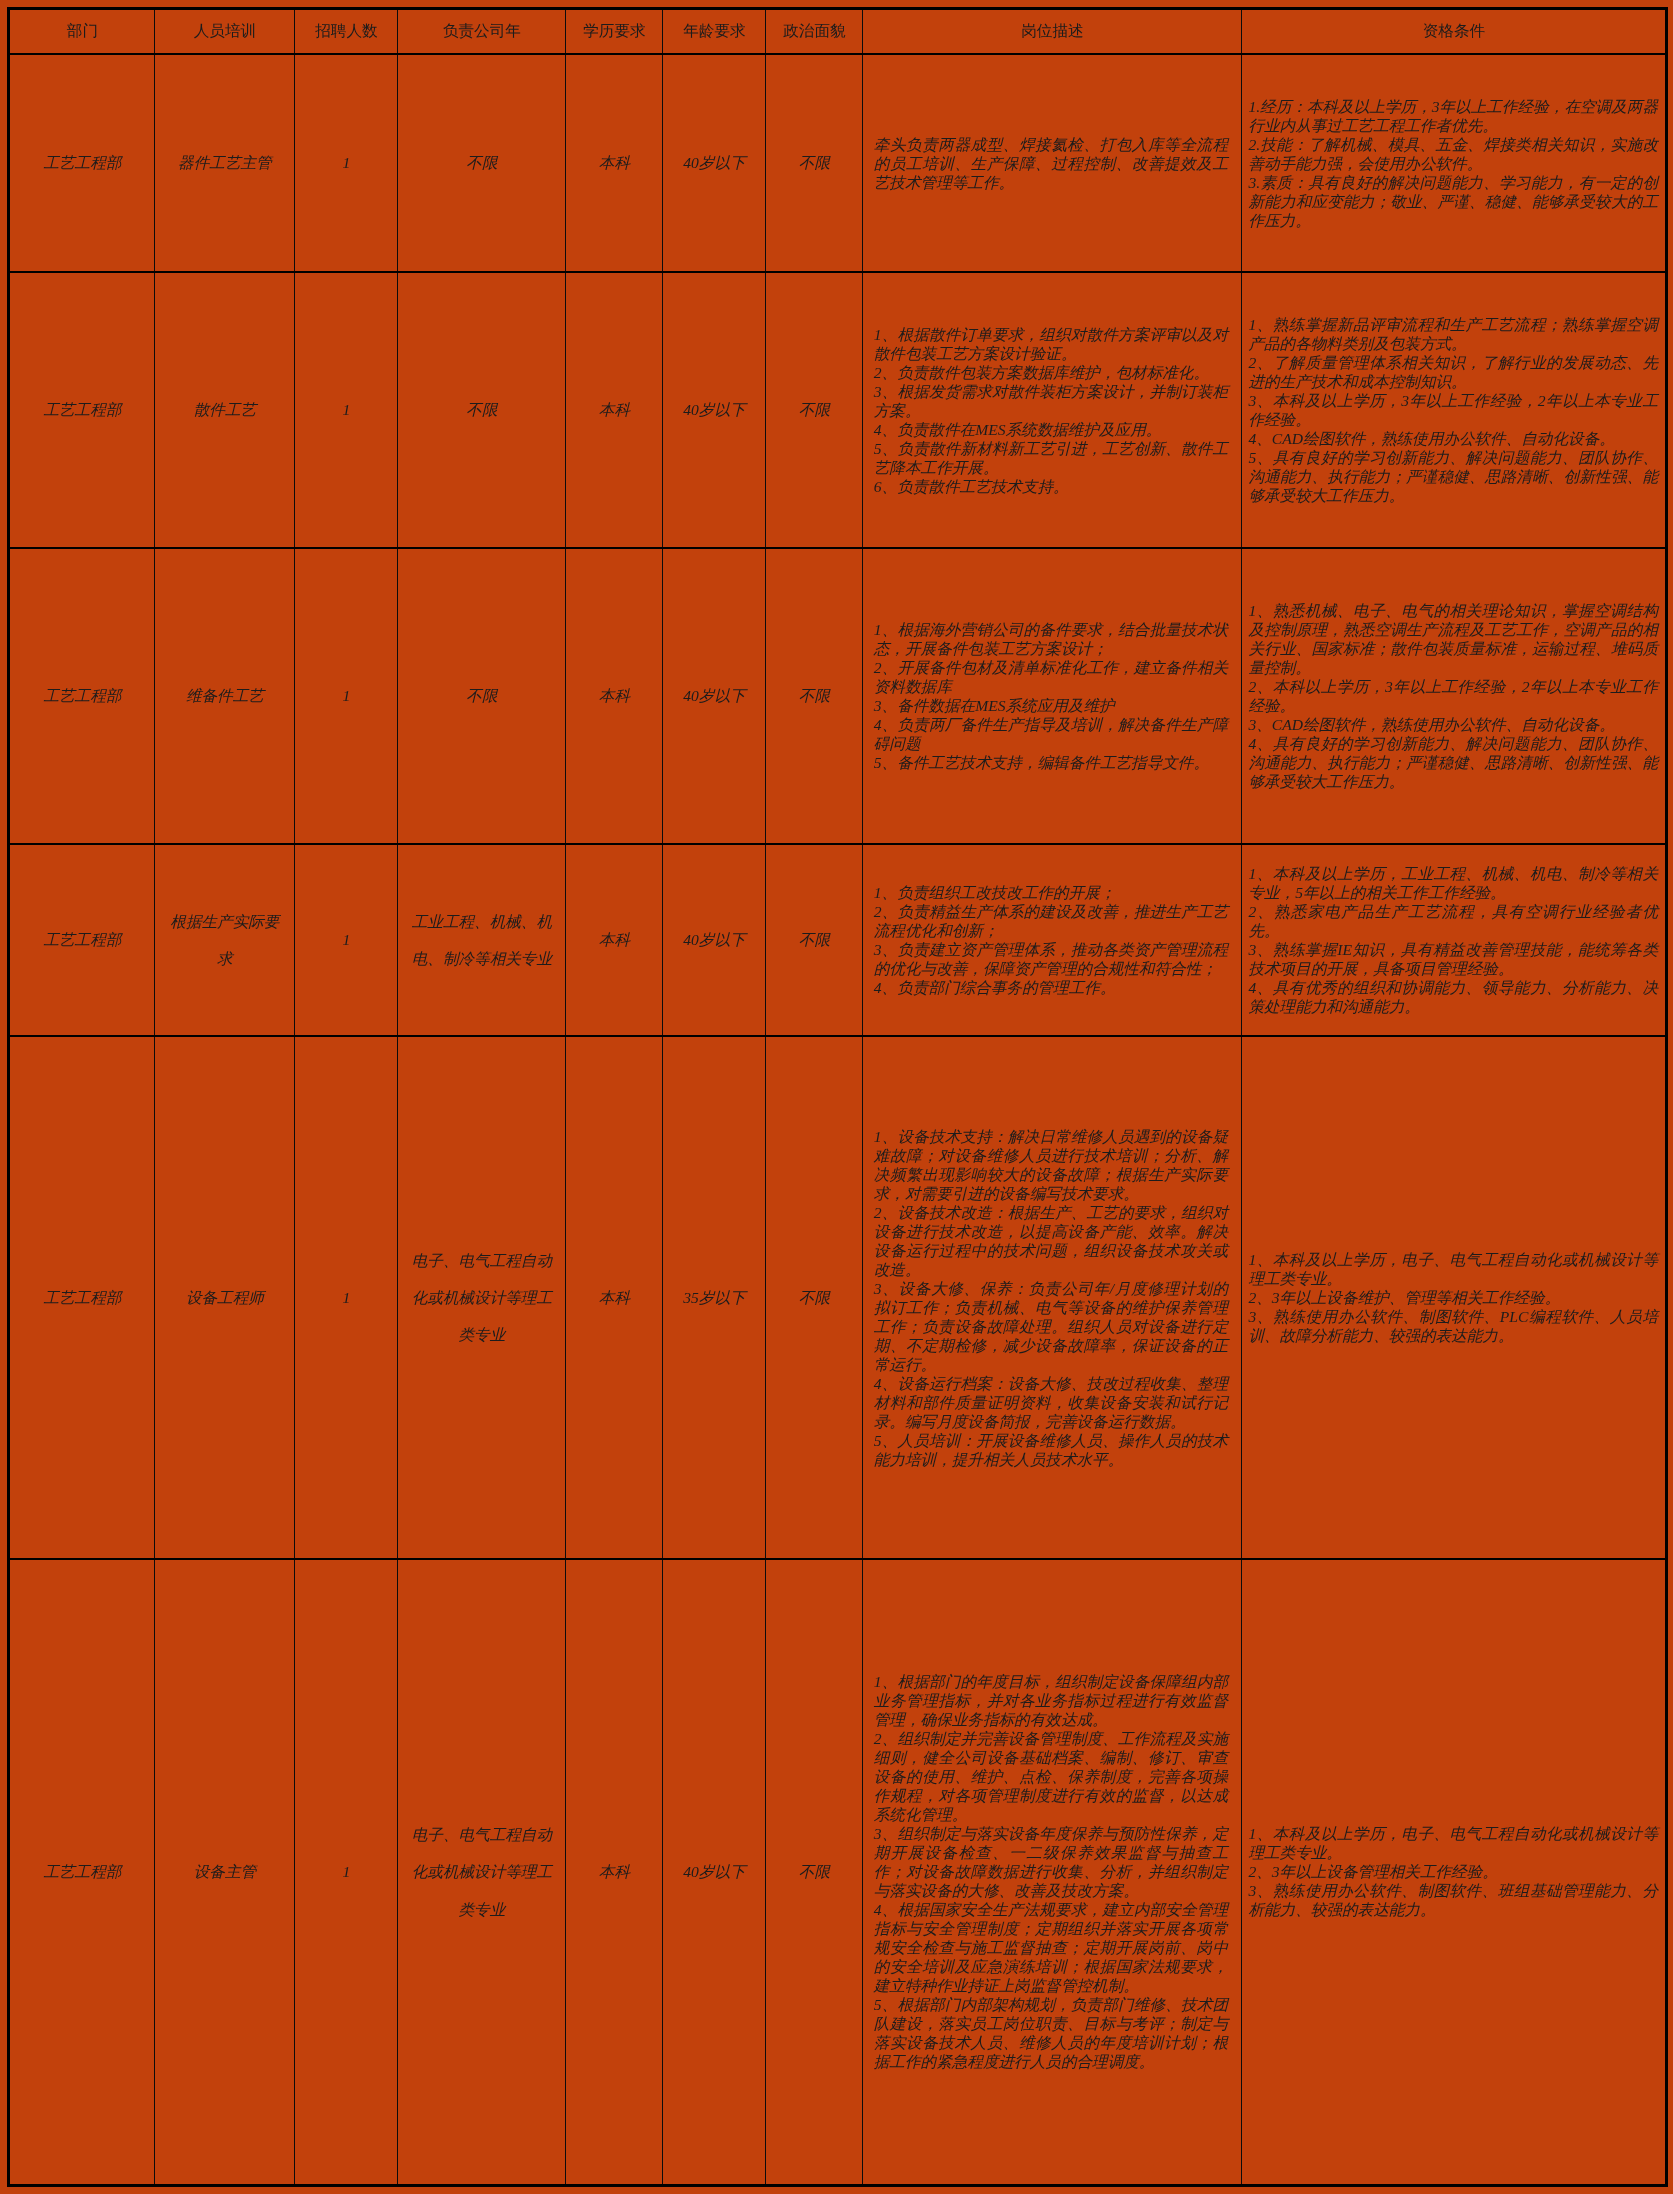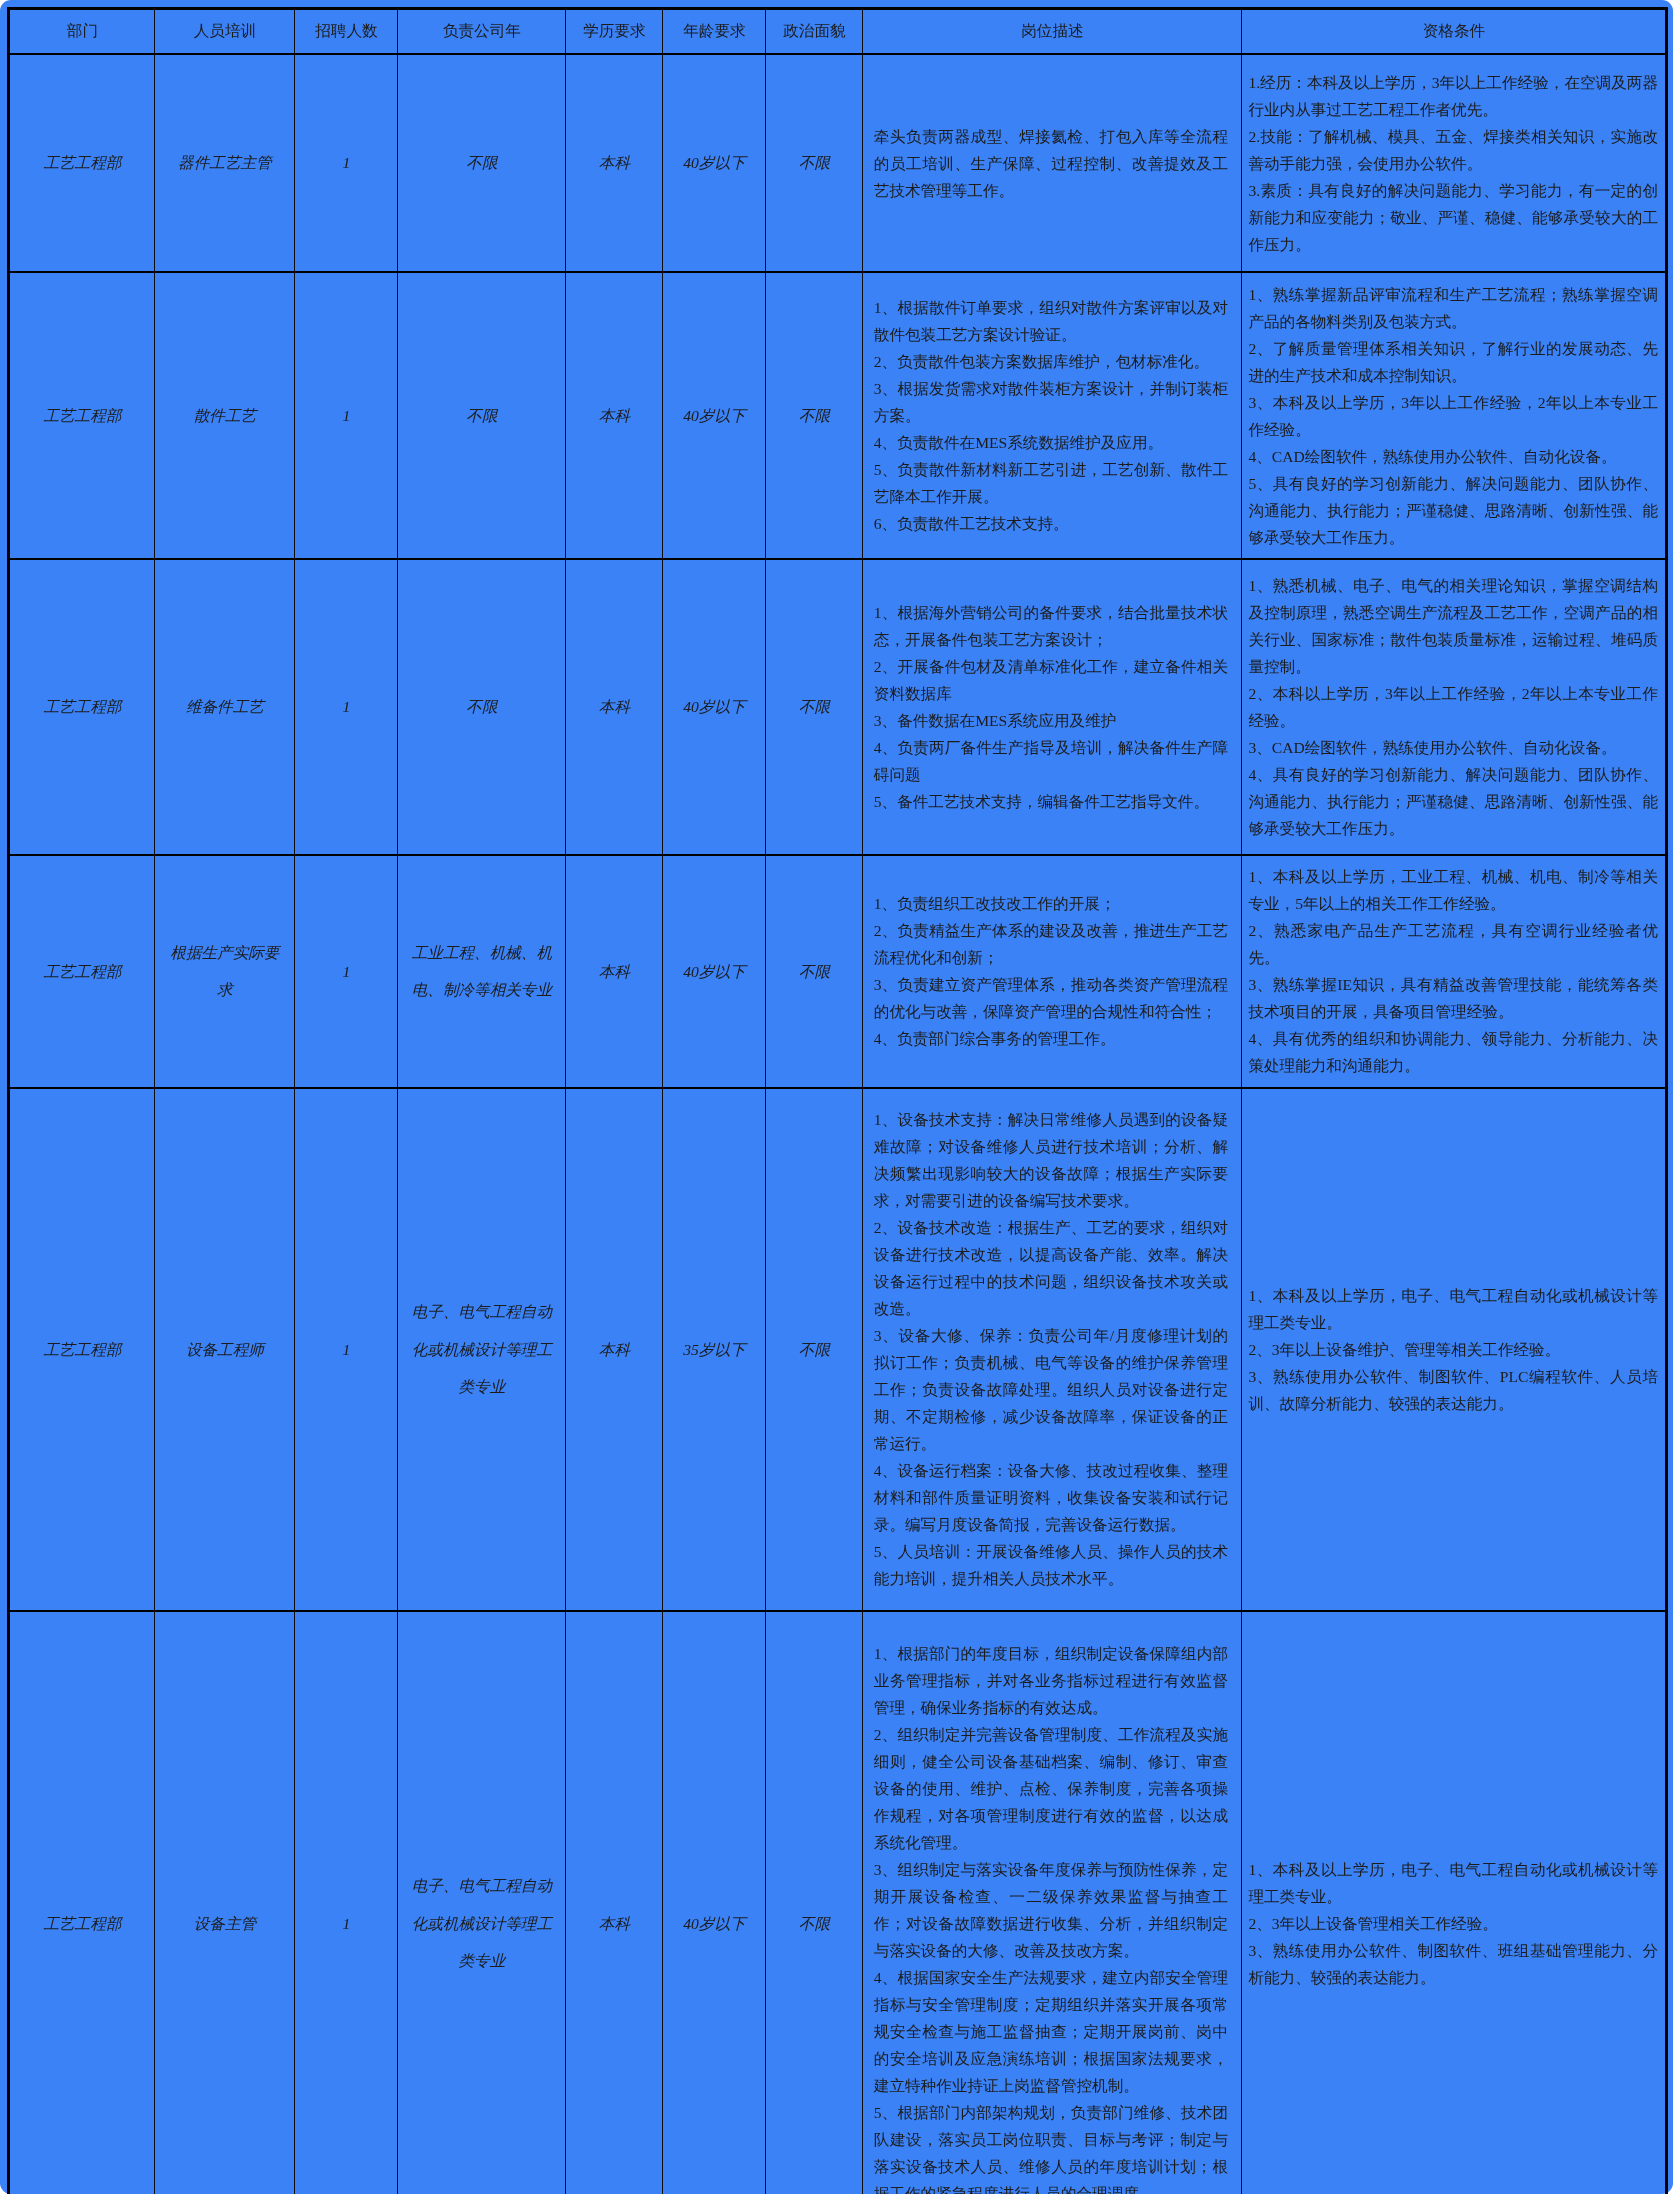--- a/index.html
+++ b/index.html
@@ -6,24 +6,23 @@
     margin: 0;
     padding: 0;
     background: #ffffff;
     width: 1673px;
   }
   .sheet {
     width: 1673px;
     height: 2194px;
     box-sizing: border-box;
     padding: 6.7px 6.7px 0 7.4px;
-    background: #3b82f6;
+    background: #c2410c;
     font-family: "Liberation Serif", "DejaVu Serif", serif;
     color: #1c1c1c;
-    border-radius: 11px;
   }
   table.jobs {
     width: 1659px;
     border-collapse: collapse;
     table-layout: fixed;
     border: 3px solid #000000;
   }
   th, td {
     border-left: 1.5px solid #0c0c0c;
     border-right: 1.5px solid #0c0c0c;
@@ -45,22 +44,23 @@
     text-align: center;
     vertical-align: middle;
     padding: 4.5px 9px;
     line-height: 2.4;
     font-style: italic;
   }
   td.long {
     text-align: justify;
     vertical-align: middle;
     padding: 7.4px 13.4px 7.4px 10.4px;
-    line-height: 27px;
+    line-height: 19px;
     white-space: pre-line;
+    font-style: italic;
   }
   td.qual {
     padding: 7.4px 7.4px 7.4px 6px;
   }
   tr.r1 { height: 218px; }
   tr.r2 { height: 276px; }
   tr.r3 { height: 296px; }
   tr.r4 { height: 192px; }
   tr.r5 { height: 523px; }
   tr.r6 { height: 626px; }

